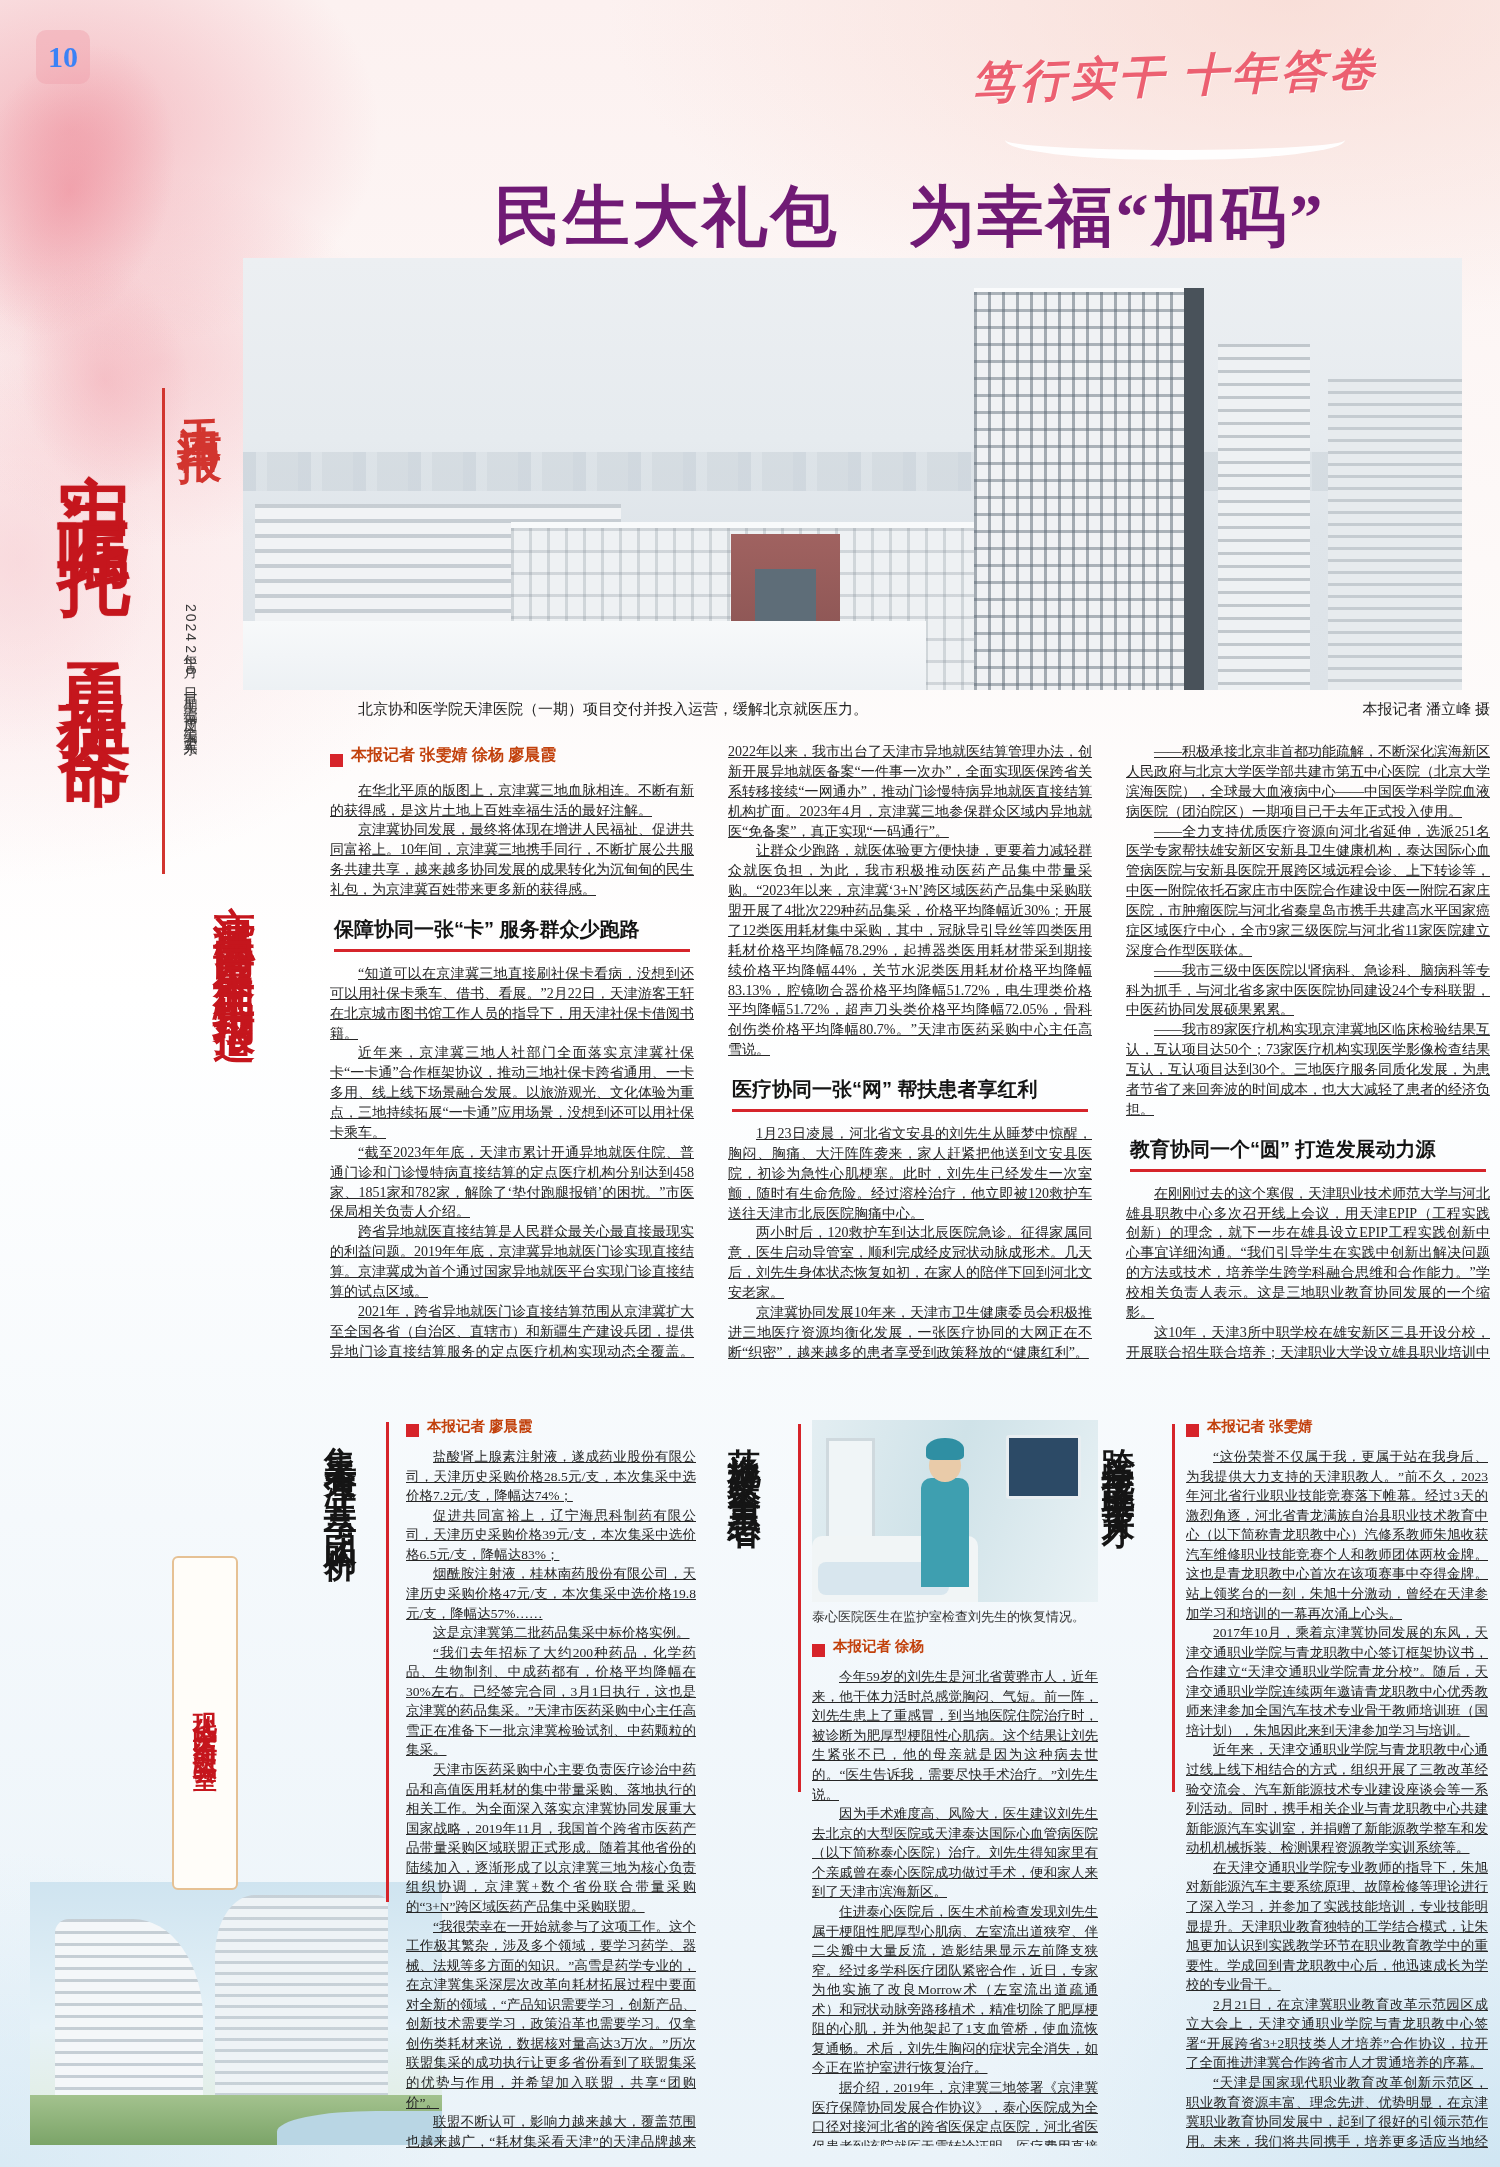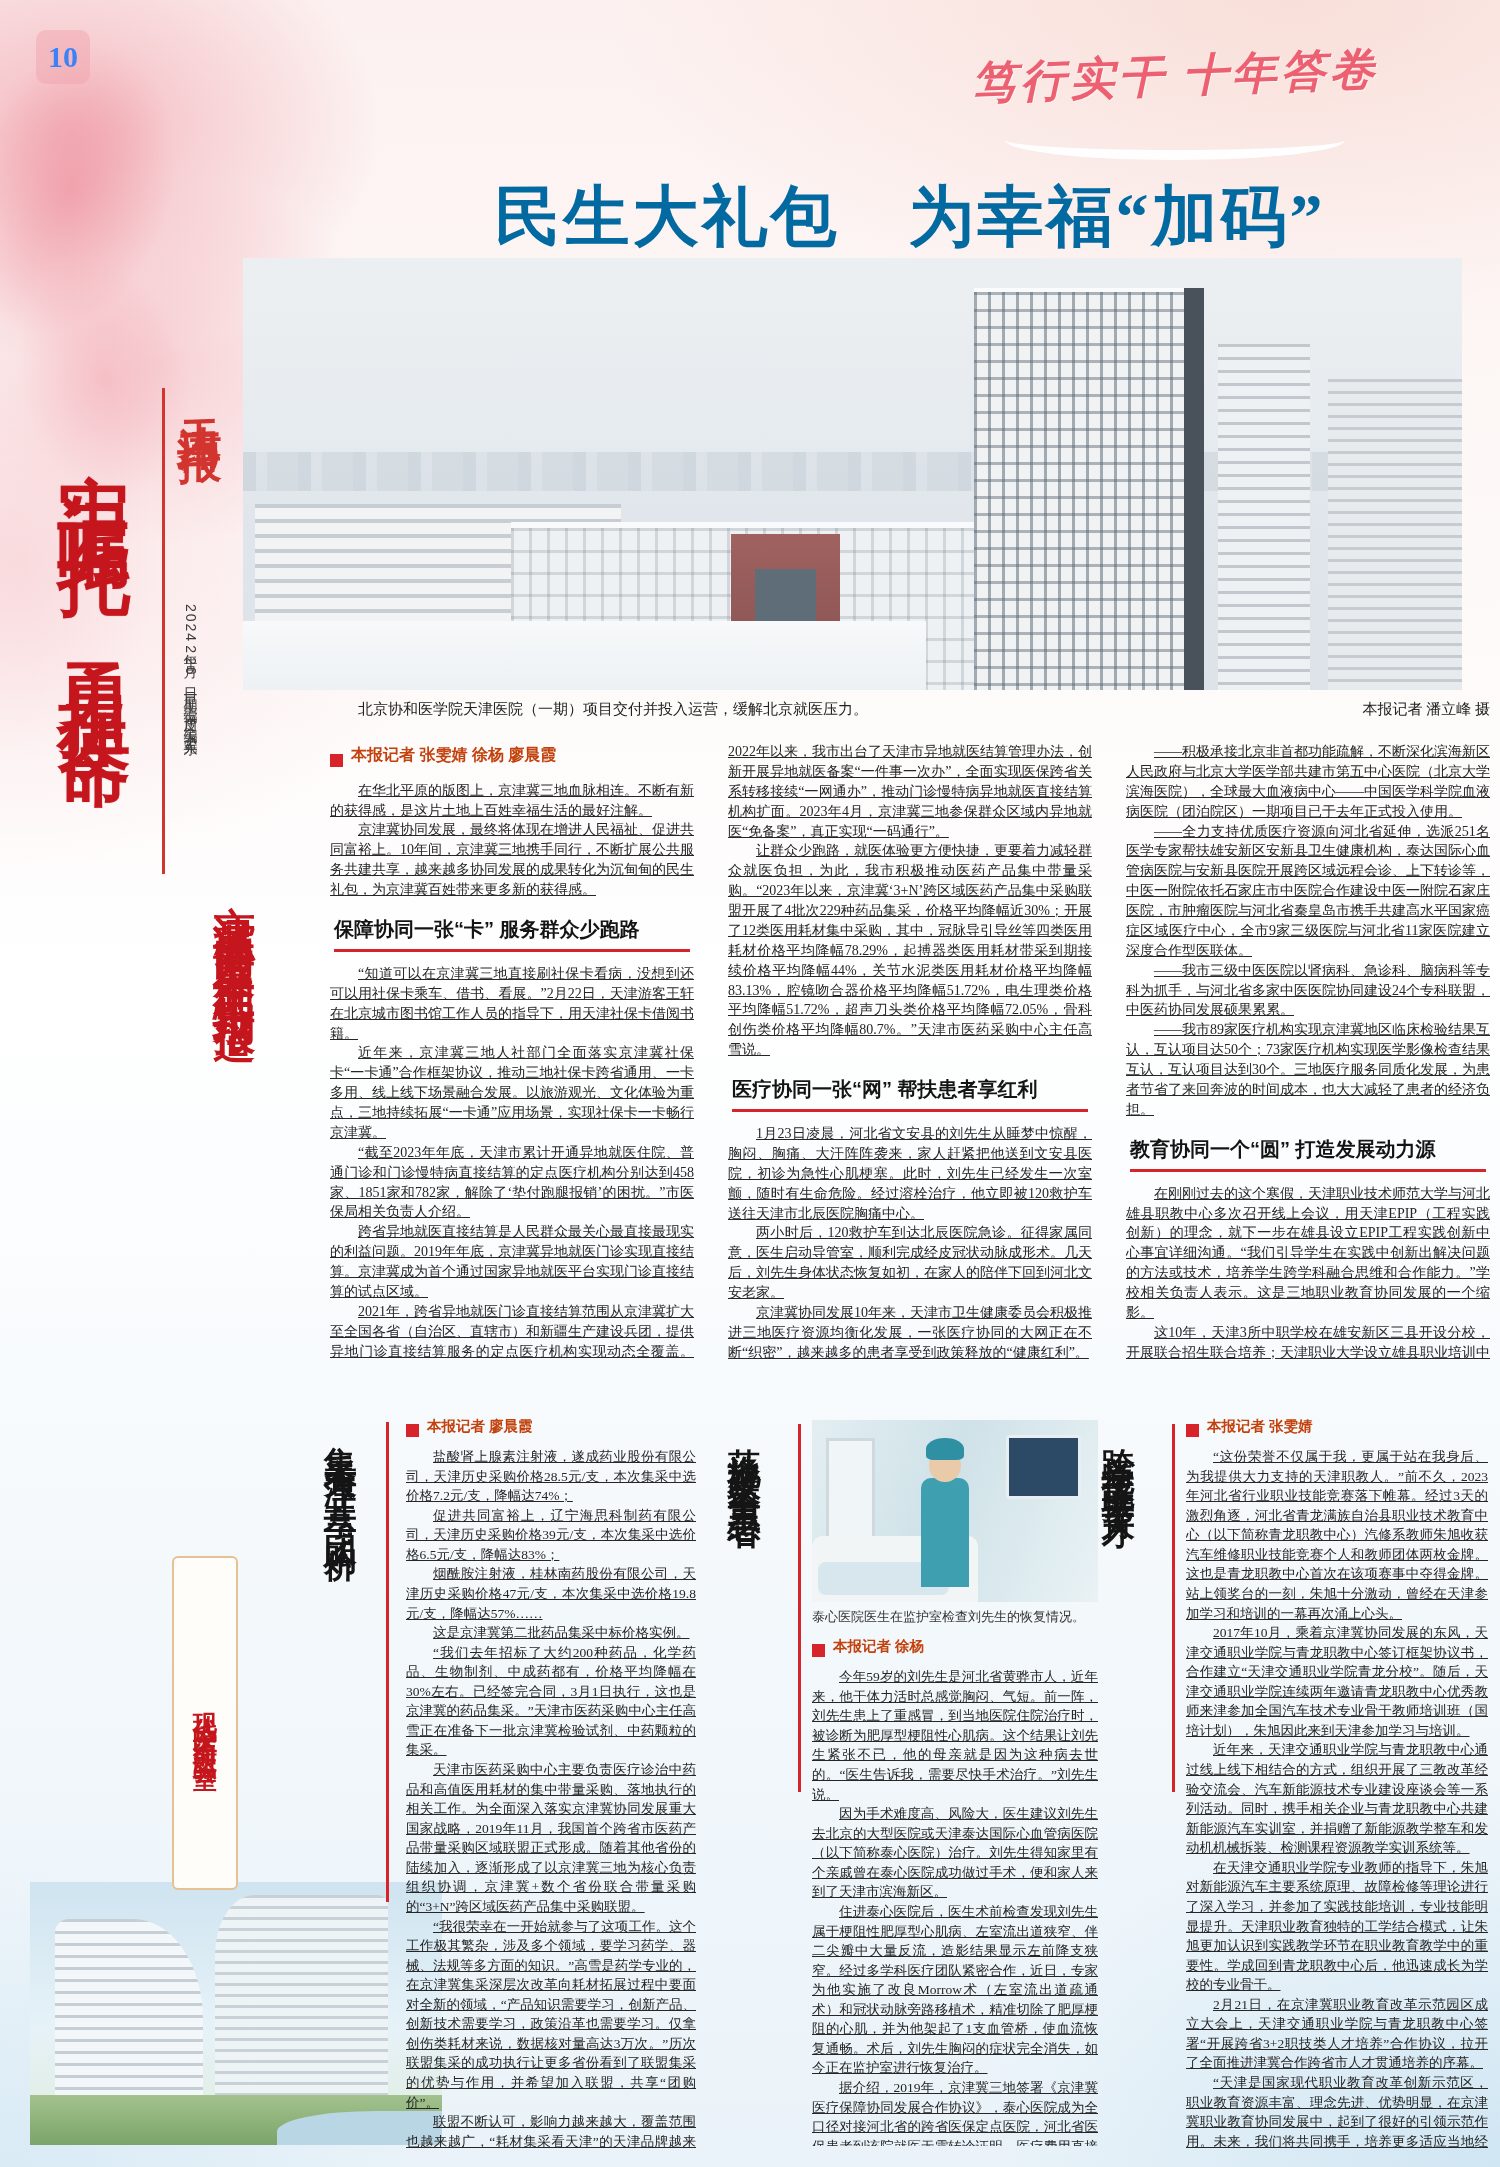--- a/index.html
+++ b/index.html
@@ -19,21 +19,21 @@
   .v{writing-mode:vertical-rl;}
   
   .pagenum{left:36px;top:30px;width:54px;height:54px;background:rgba(241,163,173,.48);
     border-radius:10px;color:#3b82f6;font-weight:bold;font-size:30px;display:flex;
     align-items:center;justify-content:center;z-index:3;}
   .kicker{left:955px;top:46px;width:440px;z-index:3;color:#ec6071;font-size:45px;font-weight:bold;
     font-style:italic;letter-spacing:4px;transform:rotate(-2deg);text-align:center;
     text-shadow:1px 1px 0 rgba(255,255,255,.6);}
   .kicker-swoosh{left:1005px;top:120px;width:340px;height:30px;border-bottom:10px solid rgba(255,255,255,.95);
     border-radius:50%;z-index:2;}
-  .headline{left:330px;top:172px;width:1160px;z-index:3;text-align:center;color:#0369a1;
+  .headline{left:330px;top:172px;width:1160px;z-index:3;text-align:center;color:#701a75;
     font-size:66px;font-weight:bold;letter-spacing:3px;}
   
   .lead-photo{left:243px;top:258px;width:1219px;height:432px;z-index:2;overflow:hidden;
     background:linear-gradient(#eceff2 0%,#e6ebef 42%,#dfe5ea 62%,#dde3e8 100%);}
   .lp{position:absolute;}
   .lp-skyline{left:0;top:45%;width:100%;height:9%;opacity:.65;
     background:repeating-linear-gradient(90deg,#c6cfd7 0 13px,#d8dfe4 13px 24px,#cdd5db 24px 55px);}
   .lp-midleft{left:1%;top:57%;width:30%;height:43%;background:#f1f3f5;
     background-image:repeating-linear-gradient(180deg,rgba(148,160,170,.45) 0 4px,transparent 4px 15px);}
   .lp-slab{left:22%;top:61%;width:40%;height:39%;background:#eef1f3;border-top:6px solid #f8fafb;
@@ -146,21 +146,21 @@
 
 <div class="abs lead-cols">
   <div class="byline">
     <span class="sq"></span>
     <span>本报记者 张雯婧 徐杨 廖晨霞</span>
   </div>
   <p class="para">在华北平原的版图上，京津冀三地血脉相连。不断有新的获得感，是这片土地上百姓幸福生活的最好注解。</p>
   <p class="para">京津冀协同发展，最终将体现在增进人民福祉、促进共同富裕上。10年间，京津冀三地携手同行，不断扩展公共服务共建共享，越来越多协同发展的成果转化为沉甸甸的民生礼包，为京津冀百姓带来更多新的获得感。</p>
   <h3 class="subhead">保障协同一张“卡” 服务群众少跑路</h3>
   <p class="para">“知道可以在京津冀三地直接刷社保卡看病，没想到还可以用社保卡乘车、借书、看展。”2月22日，天津游客王轩在北京城市图书馆工作人员的指导下，用天津社保卡借阅书籍。</p>
-  <p class="para">近年来，京津冀三地人社部门全面落实京津冀社保卡“一卡通”合作框架协议，推动三地社保卡跨省通用、一卡多用、线上线下场景融合发展。以旅游观光、文化体验为重点，三地持续拓展“一卡通”应用场景，实现社保卡一卡畅行京津冀。</p>
+  <p class="para">近年来，京津冀三地人社部门全面落实京津冀社保卡“一卡通”合作框架协议，推动三地社保卡跨省通用、一卡多用、线上线下场景融合发展。以旅游观光、文化体验为重点，三地持续拓展“一卡通”应用场景，没想到还可以用社保卡乘车。</p>
   <p class="para">“截至2023年年底，天津市累计开通异地就医住院、普通门诊和门诊慢特病直接结算的定点医疗机构分别达到458家、1851家和782家，解除了‘垫付跑腿报销’的困扰。”市医保局相关负责人介绍。</p>
   <p class="para">跨省异地就医直接结算是人民群众最关心最直接最现实的利益问题。2019年年底，京津冀异地就医门诊实现直接结算。京津冀成为首个通过国家异地就医平台实现门诊直接结算的试点区域。</p>
   <p class="para">2021年，跨省异地就医门诊直接结算范围从京津冀扩大至全国各省（自治区、直辖市）和新疆生产建设兵团，提供异地门诊直接结算服务的定点医疗机构实现动态全覆盖。2022年以来，我市出台了天津市异地就医结算管理办法，创新开展异地就医备案“一件事一次办”，全面实现医保跨省关系转移接续“一网通办”，推动门诊慢特病异地就医直接结算机构扩面。2023年4月，京津冀三地参保群众区域内异地就医“免备案”，真正实现“一码通行”。</p>
   <p class="para">让群众少跑路，就医体验更方便快捷，更要着力减轻群众就医负担，为此，我市积极推动医药产品集中带量采购。“2023年以来，京津冀‘3+N’跨区域医药产品集中采购联盟开展了4批次229种药品集采，价格平均降幅近30%；开展了12类医用耗材集中采购，其中，冠脉导引导丝等四类医用耗材价格平均降幅78.29%，起搏器类医用耗材带采到期接续价格平均降幅44%，关节水泥类医用耗材价格平均降幅83.13%，腔镜吻合器价格平均降幅51.72%，电生理类价格平均降幅51.72%，超声刀头类价格平均降幅72.05%，骨科创伤类价格平均降幅80.7%。”天津市医药采购中心主任高雪说。</p>
   <h3 class="subhead">医疗协同一张“网” 帮扶患者享红利</h3>
   <p class="para">1月23日凌晨，河北省文安县的刘先生从睡梦中惊醒，胸闷、胸痛、大汗阵阵袭来，家人赶紧把他送到文安县医院，初诊为急性心肌梗塞。此时，刘先生已经发生一次室颤，随时有生命危险。经过溶栓治疗，他立即被120救护车送往天津市北辰医院胸痛中心。</p>
   <p class="para">两小时后，120救护车到达北辰医院急诊。征得家属同意，医生启动导管室，顺利完成经皮冠状动脉成形术。几天后，刘先生身体状态恢复如初，在家人的陪伴下回到河北文安老家。</p>
   <p class="para">京津冀协同发展10年来，天津市卫生健康委员会积极推进三地医疗资源均衡化发展，一张医疗协同的大网正在不断“织密”，越来越多的患者享受到政策释放的“健康红利”。</p>
   <p class="para">——积极承接北京非首都功能疏解，不断深化滨海新区人民政府与北京大学医学部共建市第五中心医院（北京大学滨海医院），全球最大血液病中心——中国医学科学院血液病医院（团泊院区）一期项目已于去年正式投入使用。</p>
   <p class="para">——全力支持优质医疗资源向河北省延伸，选派251名医学专家帮扶雄安新区安新县卫生健康机构，泰达国际心血管病医院与安新县医院开展跨区域远程会诊、上下转诊等，中医一附院依托石家庄市中医院合作建设中医一附院石家庄医院，市肿瘤医院与河北省秦皇岛市携手共建高水平国家癌症区域医疗中心，全市9家三级医院与河北省11家医院建立深度合作型医联体。</p>

